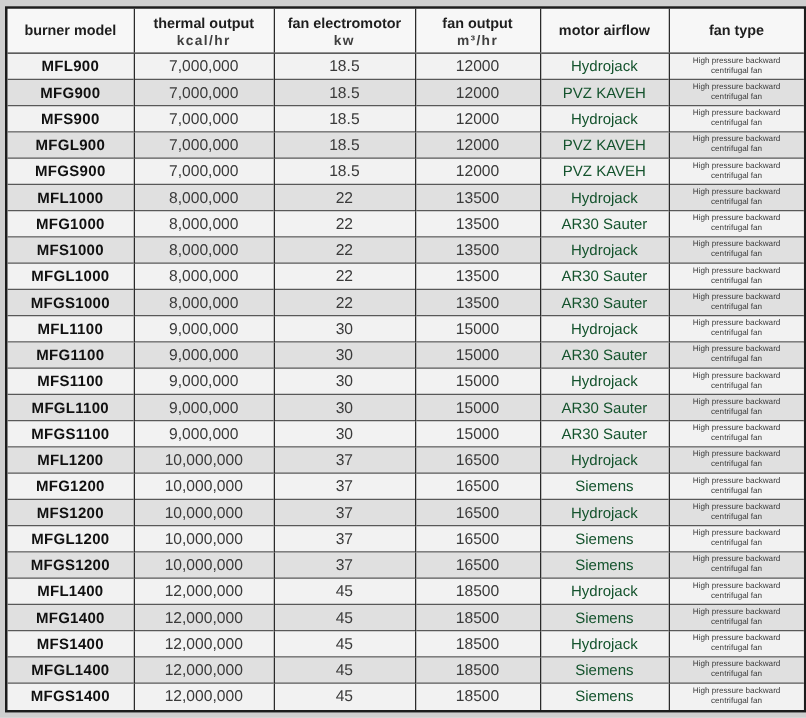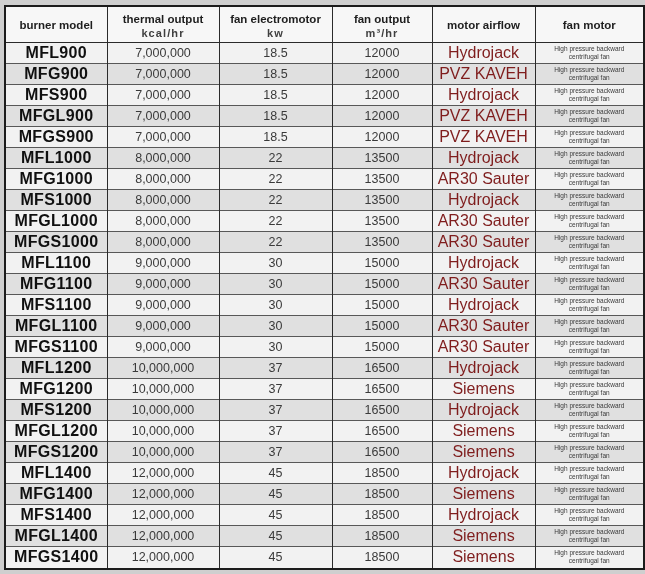--- a/index.html
+++ b/index.html
@@ -72,32 +72,32 @@
   }
   .hunit:empty { display: none; }
 
   tbody tr { height: 21px; }
   tbody tr:nth-child(odd) td { background: #f2f2f2; }
   tbody tr:nth-child(even) td { background: #e0e0e0; }
   tbody td { border-top: 1px solid #585858; }
   tbody tr:first-child td { border-top: none; }
 
   td.c-model {
-    font-size: 16px;
+    font-size: 12px;
     font-weight: bold;
     color: #101010;
     letter-spacing: 0.02em;
   }
   td.c-num {
     font-size: 12.5px;
     color: #3a3a3a;
   }
   td.c-damper {
-    font-size: 16px;
-    color: #7f1d1d;
+    font-size: 12px;
+    color: #14532d;
   }
   td.c-fantype {
     font-size: 6.5px;
     line-height: 1.2;
     color: #3a3a3a;
     padding: 1px 8px;
   }
 </style>
 </head>
 <body>
@@ -129,21 +129,21 @@
           </th>
           <th>
             <span class="hlabel">fan output</span>
             <span class="hunit">m³/hr</span>
           </th>
           <th>
             <span class="hlabel">motor airflow</span>
 
           </th>
           <th>
-            <span class="hlabel">fan motor</span>
+            <span class="hlabel">fan type</span>
 
           </th>
         </tr>
       </thead>
       <tbody>
   <tr>
     <td class="c-model">MFL900</td>
     <td class="c-num">7,000,000</td>
     <td class="c-num">18.5</td>
     <td class="c-num">12000</td>

